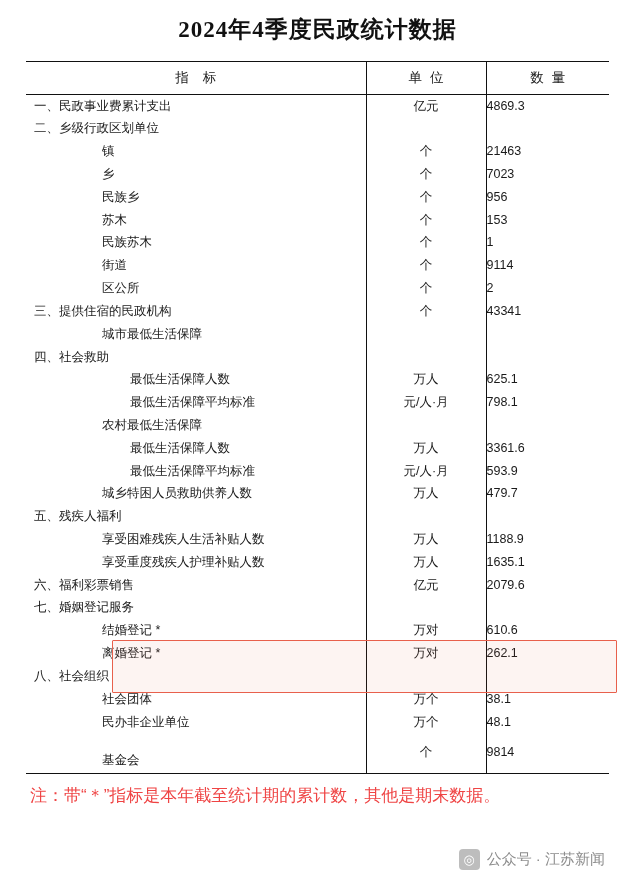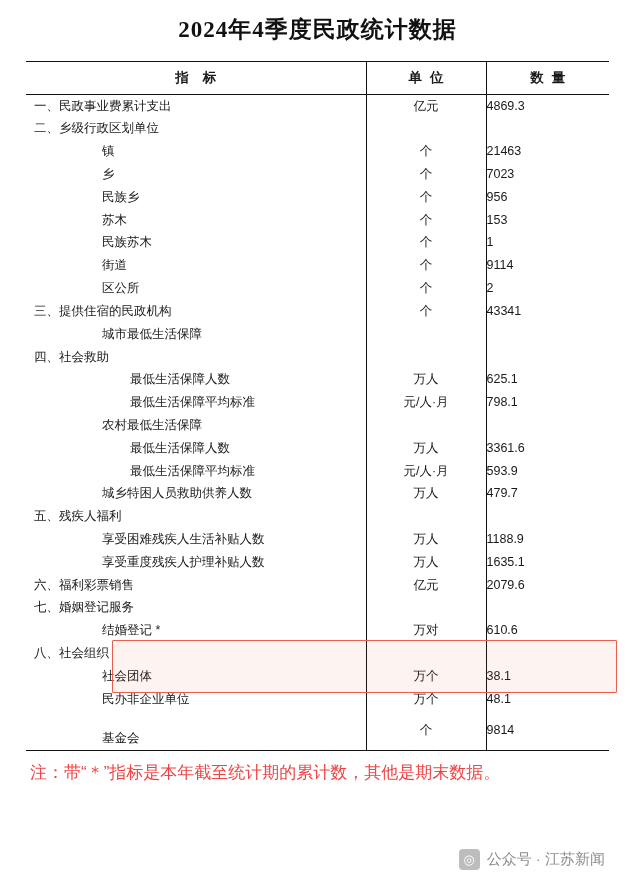--- a/index.html
+++ b/index.html
@@ -35,21 +35,21 @@
     width: 583px;
     border-collapse: collapse;
     font-size: 12.5px;
     table-layout: fixed;
   }
   table.stat col.c-name { width: 340px; }
   table.stat col.c-unit { width: 120px; }
   table.stat col.c-val  { width: 123px; }
 
   table.stat thead th {
-    font-weight: 700;
+    font-weight: 400;
     font-size: 13.5px;
     padding: 7px 0 7px 0;
     border-top: 1.6px solid #111;
     border-bottom: 1px solid #111;
     text-align: center;
     letter-spacing: 0.5px;
   }
   table.stat thead th.h-name span {
     letter-spacing: 14px;
     padding-left: 14px;
@@ -267,20 +267,25 @@
           <td class="name"><span class="lv0" style="display: inline-block;">七、婚姻登记服务</span></td>
           <td class="unit"></td>
           <td class="val"></td>
         </tr>
         <tr>
           <td class="name"><span class="lv1" style="display: inline-block;">结婚登记  *</span></td>
           <td class="unit">万对</td>
           <td class="val">610.6</td>
         </tr>
         <tr>
+          <td class="name"><span class="lv1" style="display: inline-block;">离婚登记  *</span></td>
+          <td class="unit">万对</td>
+          <td class="val">262.1</td>
+        </tr>
+        <tr>
           <td class="name"><span class="lv0" style="display: inline-block;">八、社会组织</span></td>
           <td class="unit"></td>
           <td class="val"></td>
         </tr>
         <tr>
           <td class="name"><span class="lv1" style="display: inline-block;">社会团体</span></td>
           <td class="unit">万个</td>
           <td class="val">38.1</td>
         </tr>
         <tr>

